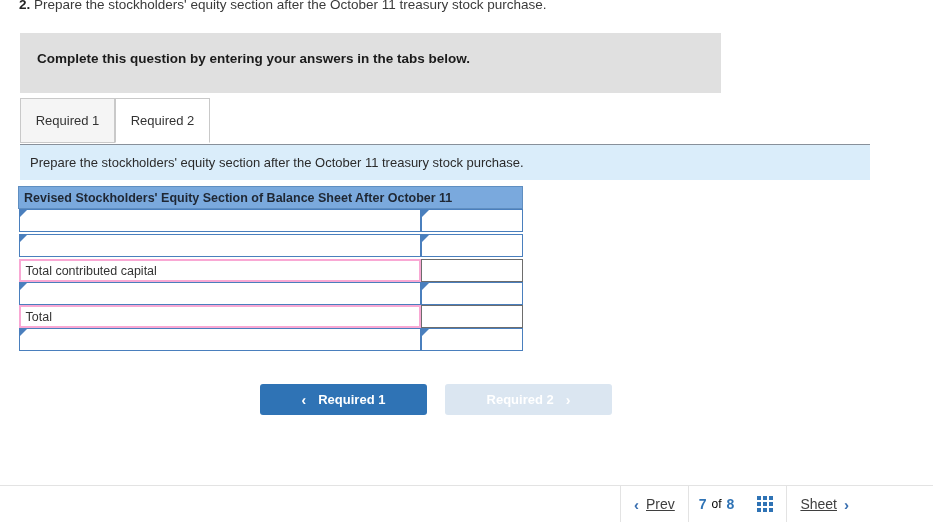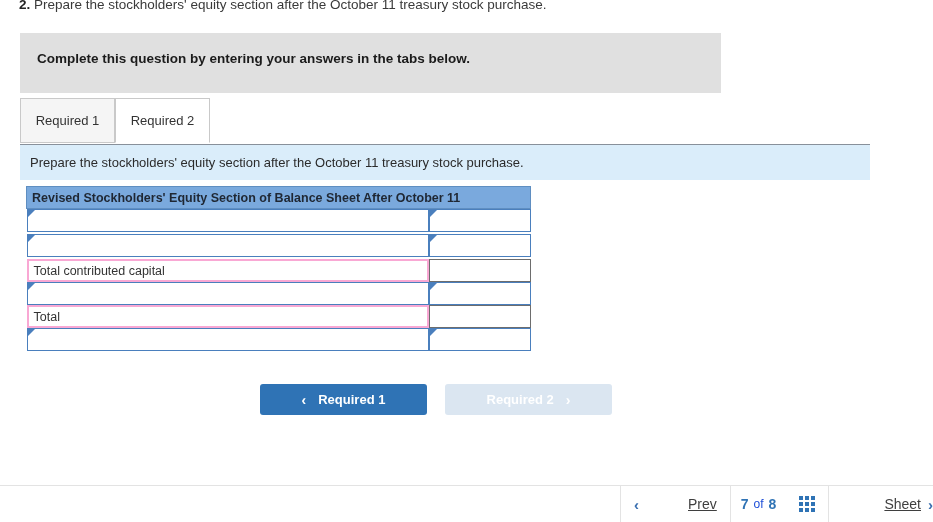--- a/index.html
+++ b/index.html
@@ -109,21 +109,20 @@
   
   #worksheet {
     position: absolute;
     left: 18px;
     top: 186px;
     width: 504px;
     border-collapse: collapse;
     table-layout: fixed;
     font-size: 12.5px;
     color: #333;
-    margin-left: 8px;
   }
   #worksheet td {
     padding: 0;
     margin: 0;
     height: 23px;
     vertical-align: middle;
   }
   .col-label { width: 402px; }
   .col-value { width: 102px; }
 
@@ -267,25 +266,24 @@
     justify-content: center;
     gap: 7px;
     padding: 0 13px;
     color: #3a6fb0;
     white-space: nowrap;
   }
   .pager-cell.link { cursor: pointer; }
   .pager-link-text {
     text-decoration: underline;
     color: #3f3f3f;
-    margin-left: 42px;
   }
   #pager-count { color: #4a4a4a; font-size: 13px; padding: 0 10px; gap: 5px; }
   #pager-count .num { color: #2f73b5; font-weight: bold; font-size: 14px; }
-  #pager-count .ofword { color: #1d4ed8; font-size: 12px; }
+  #pager-count .ofword { color: #000000; font-size: 12px; }
   .pager-chev { color: #3a6fb0; font-size: 15px; font-weight: bold; }
 
   
   #grid-icon {
     display: inline-grid;
     grid-template-columns: repeat(3, 4px);
     grid-template-rows: repeat(3, 4px);
     gap: 2px;
     cursor: pointer;
   }

